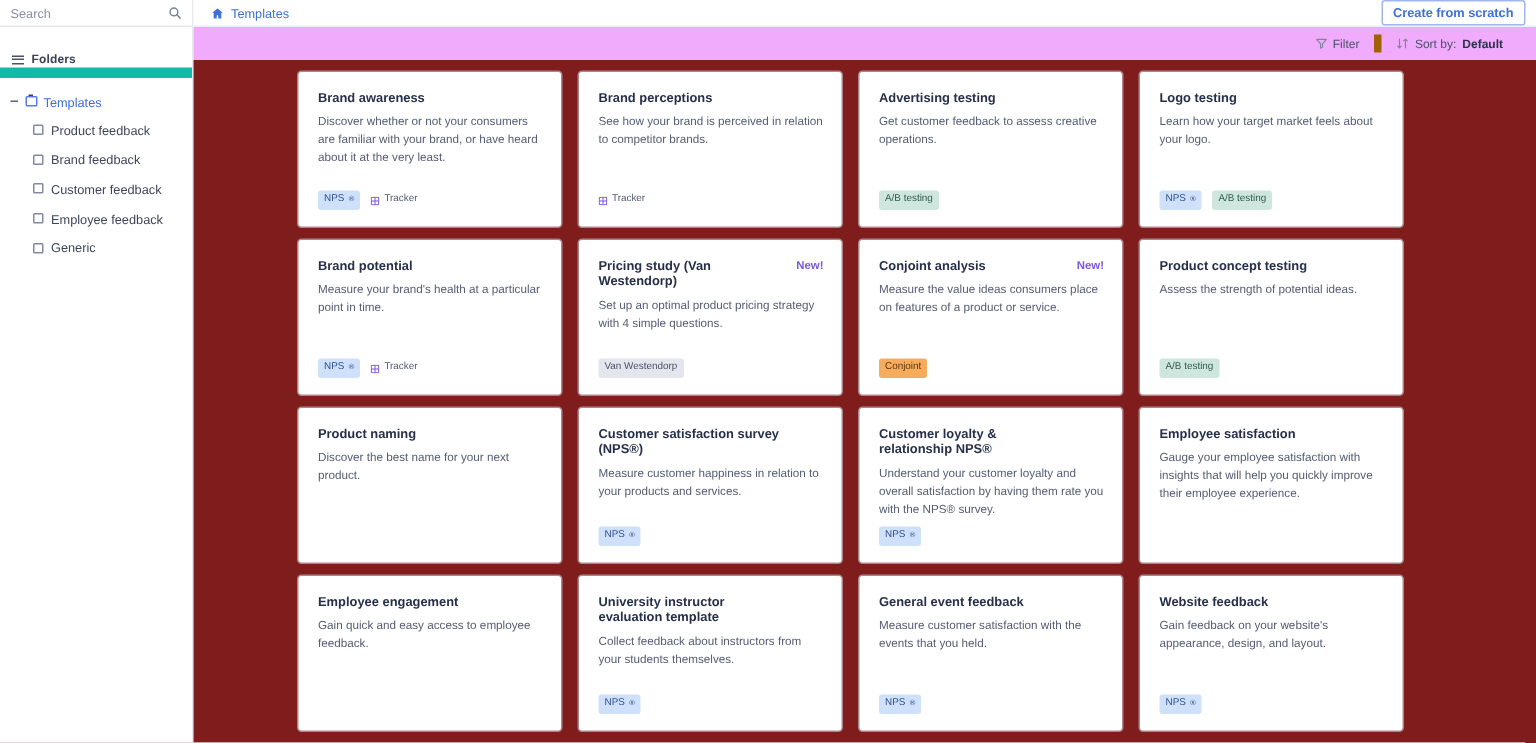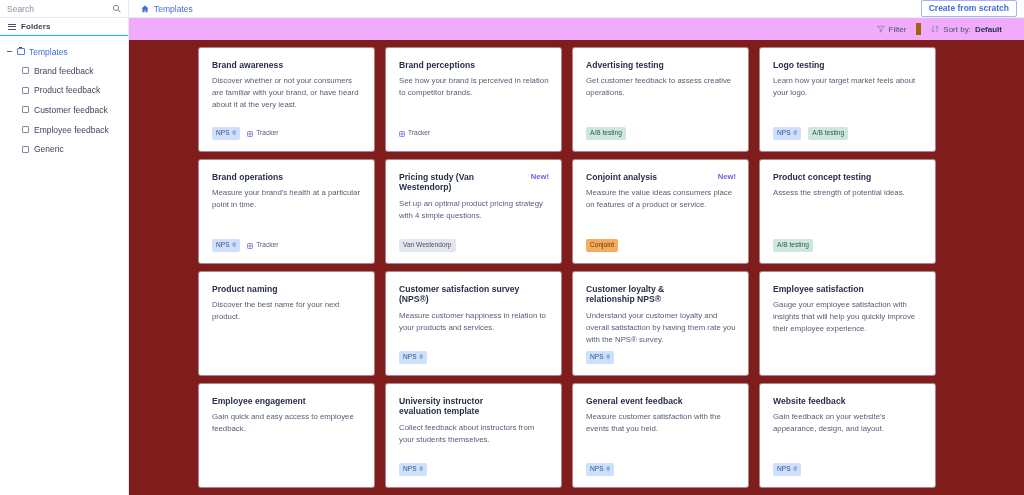--- a/index.html
+++ b/index.html
@@ -53,22 +53,22 @@
     color: #7a8099;
   }
   .search-icon svg { display:block; width:9px; height:9px; }
 
   .folders-head {
     display: flex;
     align-items: center;
     gap: 5px;
     height: 18px;
     padding: 0 8px;
-    border-bottom: 1px solid #14b8a6;
-    margin-top: 0;
+    border-bottom: 7px solid #14b8a6;
+    margin-top: 16px;
   }
   .hamburger { display:flex; flex-direction:column; gap:1.5px; width:8px; }
   .hamburger i { display:block; height:1px; background:#4a5169; width:100%; }
   .folders-label { font-size: 8px; font-weight: 700; color: #3b4256; letter-spacing: .1px; }
 
   .tree { padding-top: 6px; }
   .tree-row {
     display: flex;
     align-items: center;
     height: 19px;
@@ -273,25 +273,25 @@
             <i></i>
           </span>
         <span class="folder-glyph blue">
             <span class="fg"></span>
           </span>
         <span class="tree-label">Templates</span>
       </div>
 
       <div class="tree-row child">
         <span class="box"></span>
-        <span class="tree-label">Brand feedback</span>
+        <span class="tree-label">Product feedback</span>
       </div>
       <div class="tree-row child">
         <span class="box"></span>
-        <span class="tree-label">Product feedback</span>
+        <span class="tree-label">Brand feedback</span>
       </div>
       <div class="tree-row child">
         <span class="box"></span>
         <span class="tree-label">Customer feedback</span>
       </div>
       <div class="tree-row child">
         <span class="box"></span>
         <span class="tree-label">Employee feedback</span>
       </div>
       <div class="tree-row child">
@@ -388,21 +388,21 @@
               <span class="tag nps">
                 <span>NPS</span>
                 <span class="sup">®</span>
               </span>
               <span class="tag ab">
                 <span>A/B testing</span>
               </span>
             </div>
           </div>
           <div class="card">
-            <div class="card-title">Brand operations</div>
+            <div class="card-title">Brand potential</div>
             <div class="card-desc">Measure your brand's health at a particular point in time.</div>
             <div class="tags">
               <span class="tag nps">
                 <span>NPS</span>
                 <span class="sup">®</span>
               </span>
               <span class="tag tracker">
                 <span class="tracker-ico">
                   <svg viewBox="0 0 16 16" fill="none" stroke="currentColor" stroke-width="1.8">
                     <rect x="1.4" y="1.4" width="13.2" height="13.2" rx="1.6"></rect>

